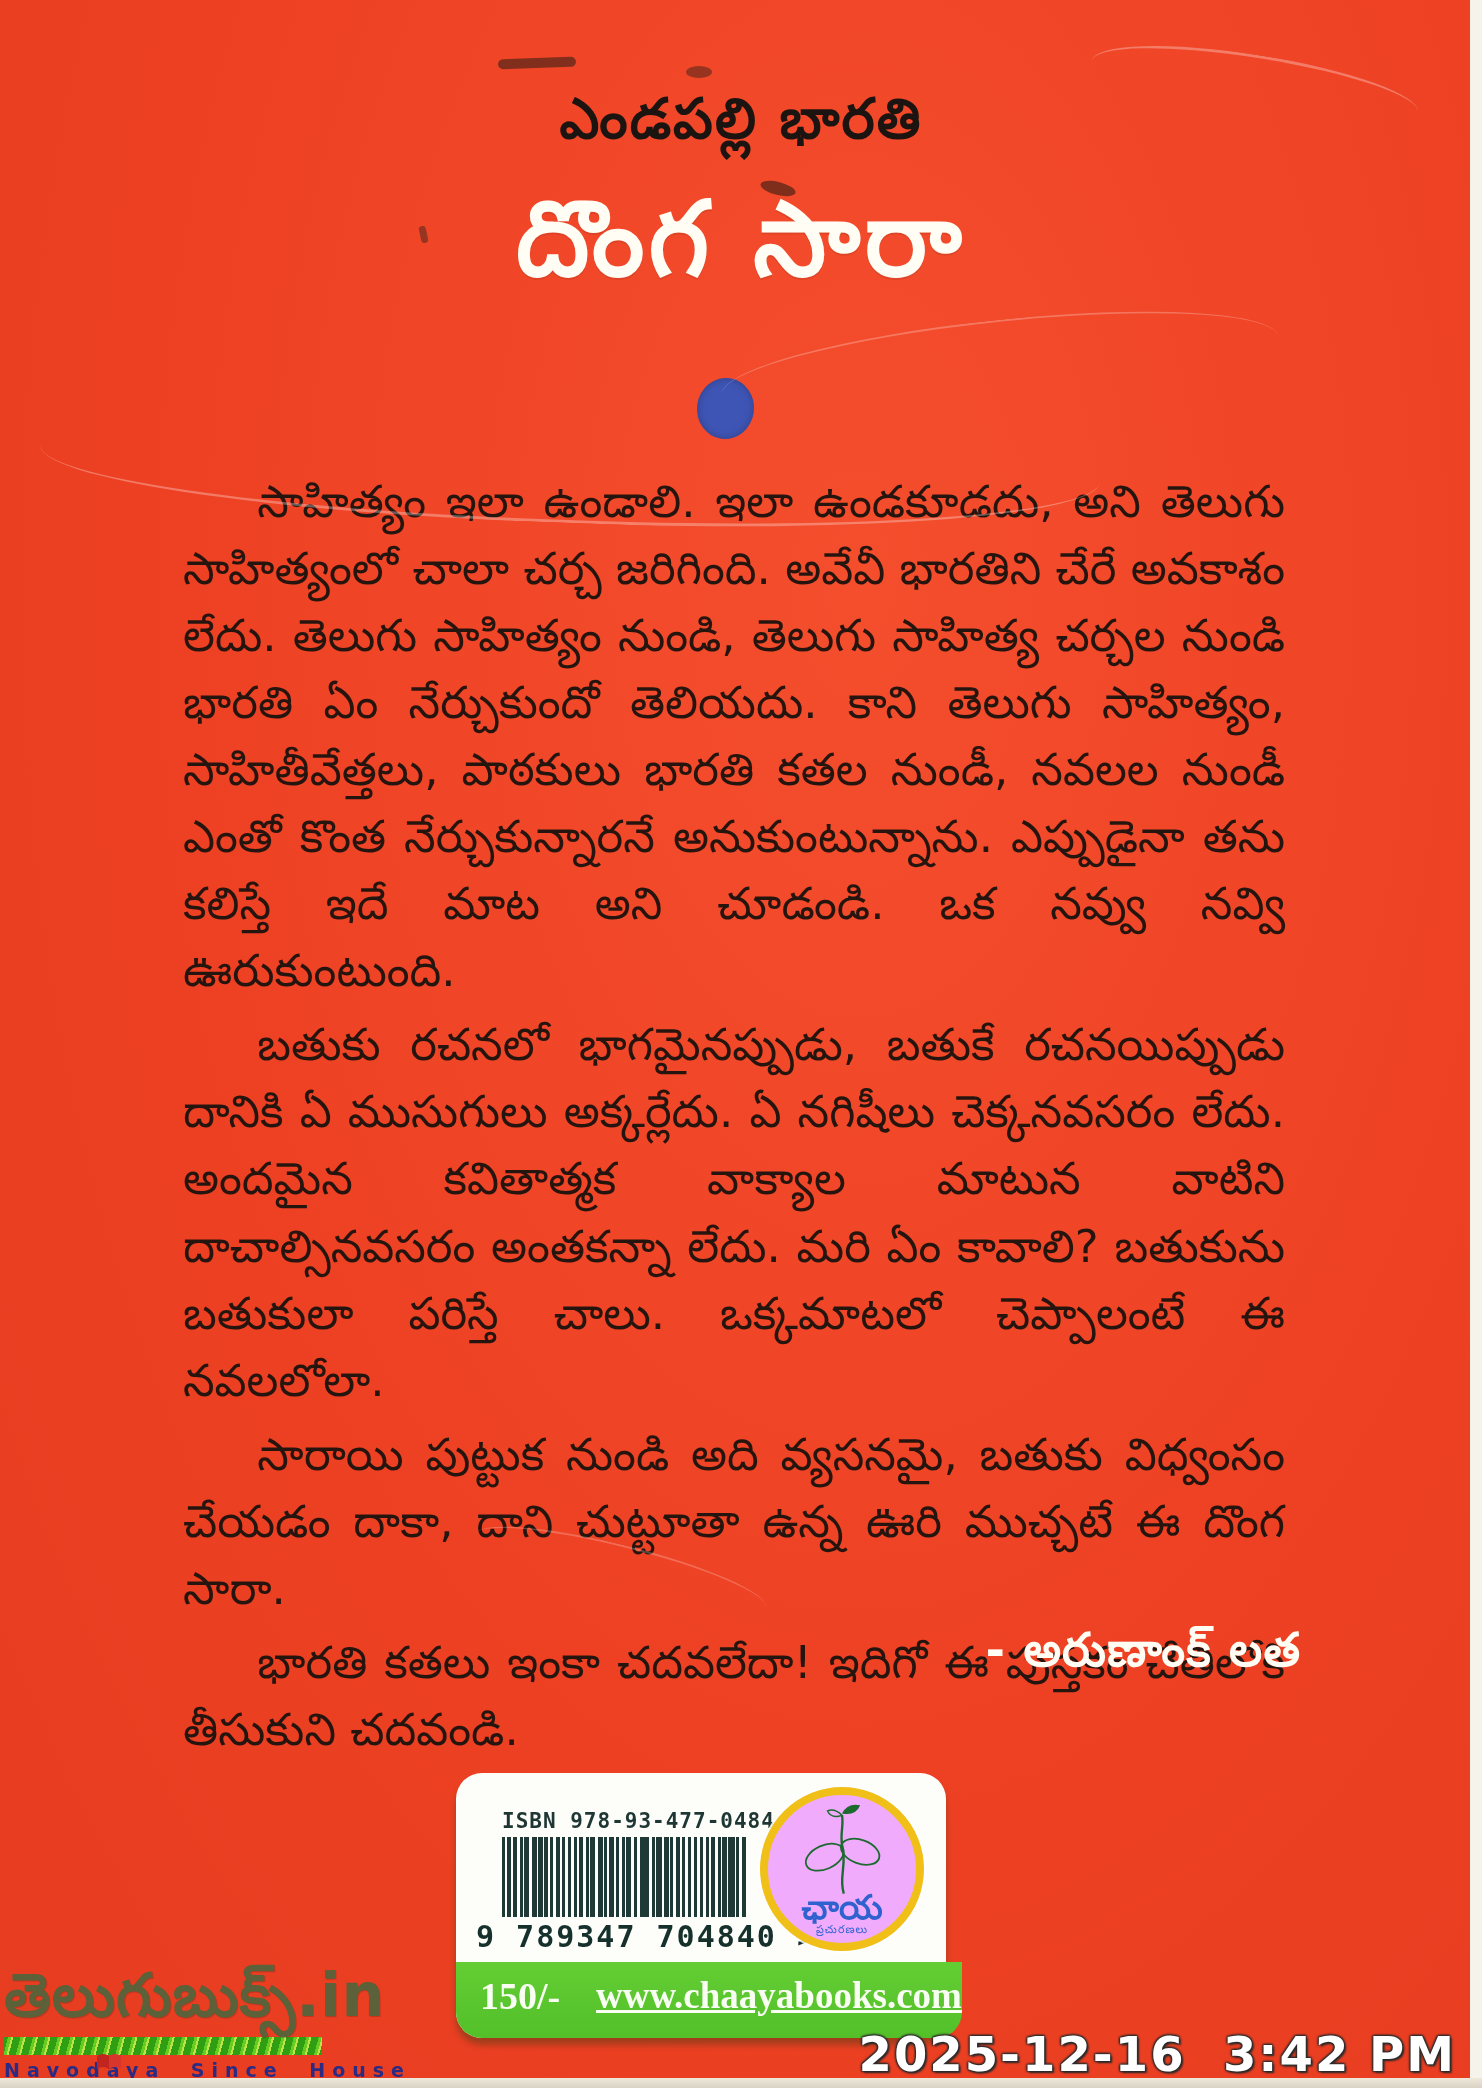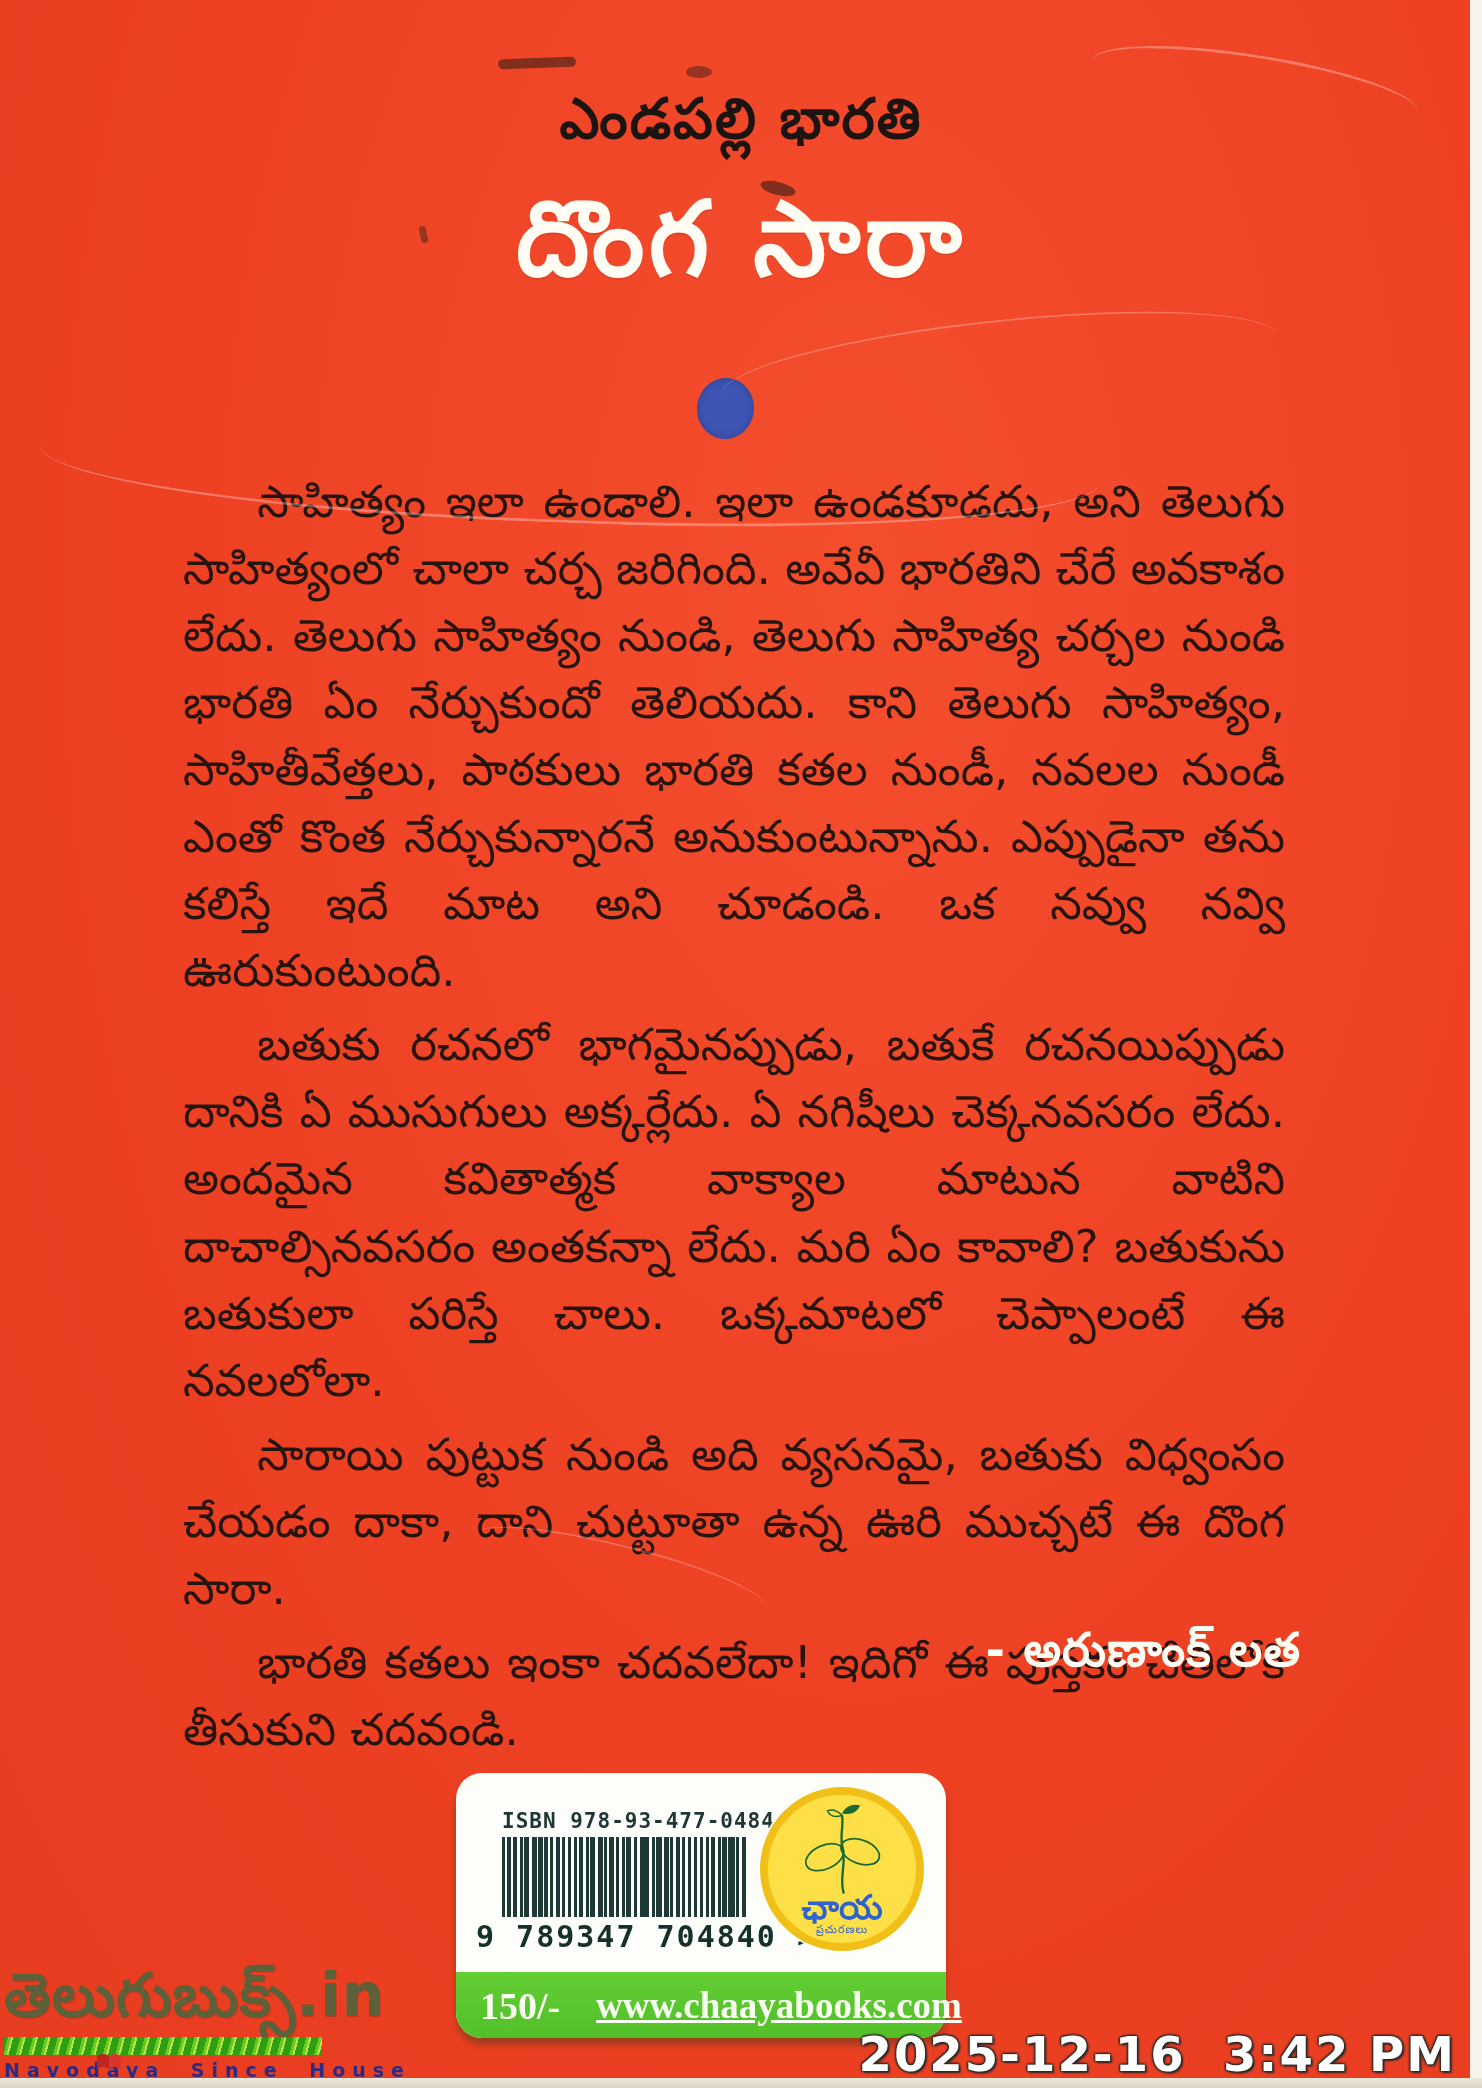--- a/index.html
+++ b/index.html
@@ -52,35 +52,35 @@
       repeating-linear-gradient(90deg,#1f3a36 0 2px,transparent 2px 11px),
       repeating-linear-gradient(90deg,transparent 0 5px,#1f3a36 5px 7px,transparent 7px 17px);
   }
   .digits{
     position:absolute;left:20px;top:146px;width:290px;
     font-family:"DejaVu Sans Mono", monospace;font-size:30px;font-weight:600;
     letter-spacing:2px;color:#16302c;white-space:pre;
   }
   .logo{
     position:absolute;left:304px;top:14px;width:148px;height:148px;
-    background:#fde047;border:8px solid #f0c018;border-radius:50%;
+    background:#f0abfc;border:8px solid #f0c018;border-radius:50%;
     box-shadow:0 0 0 2px rgba(255,255,255,0.85);
   }
   .logo svg{position:absolute;left:28px;top:4px;}
   .logo-name{
     position:absolute;left:0;top:92px;width:100%;text-align:center;
     font-size:34px;font-weight:700;color:#2f62cf;
   }
   .logo-sub{
     position:absolute;left:0;top:128px;width:100%;text-align:center;
     font-size:11px;color:#2f62cf;letter-spacing:1px;
   }
   .strip{
-    position:absolute;left:0;bottom:0;width:100%;height:66px;
-    background:linear-gradient(#63cd33,#53c02a);border-radius:0 0 26px 26px;
+    position:absolute;left:0;bottom:0;width:100%;height:76px;
+    background:linear-gradient(#63cd33,#53c02a);border-radius:0 0 26px 26px;padding-left:16px;
   }
   .price{
     position:absolute;left:24px;top:12px;
     font-family:"Liberation Serif", serif;font-size:38px;font-weight:700;color:#f8fef2;
   }
   .website{
     position:absolute;left:140px;right:16px;top:12px;text-align:center;
     font-family:"Liberation Serif", serif;font-size:37px;font-weight:700;color:#f8fef2;text-decoration:underline;
   }
   

